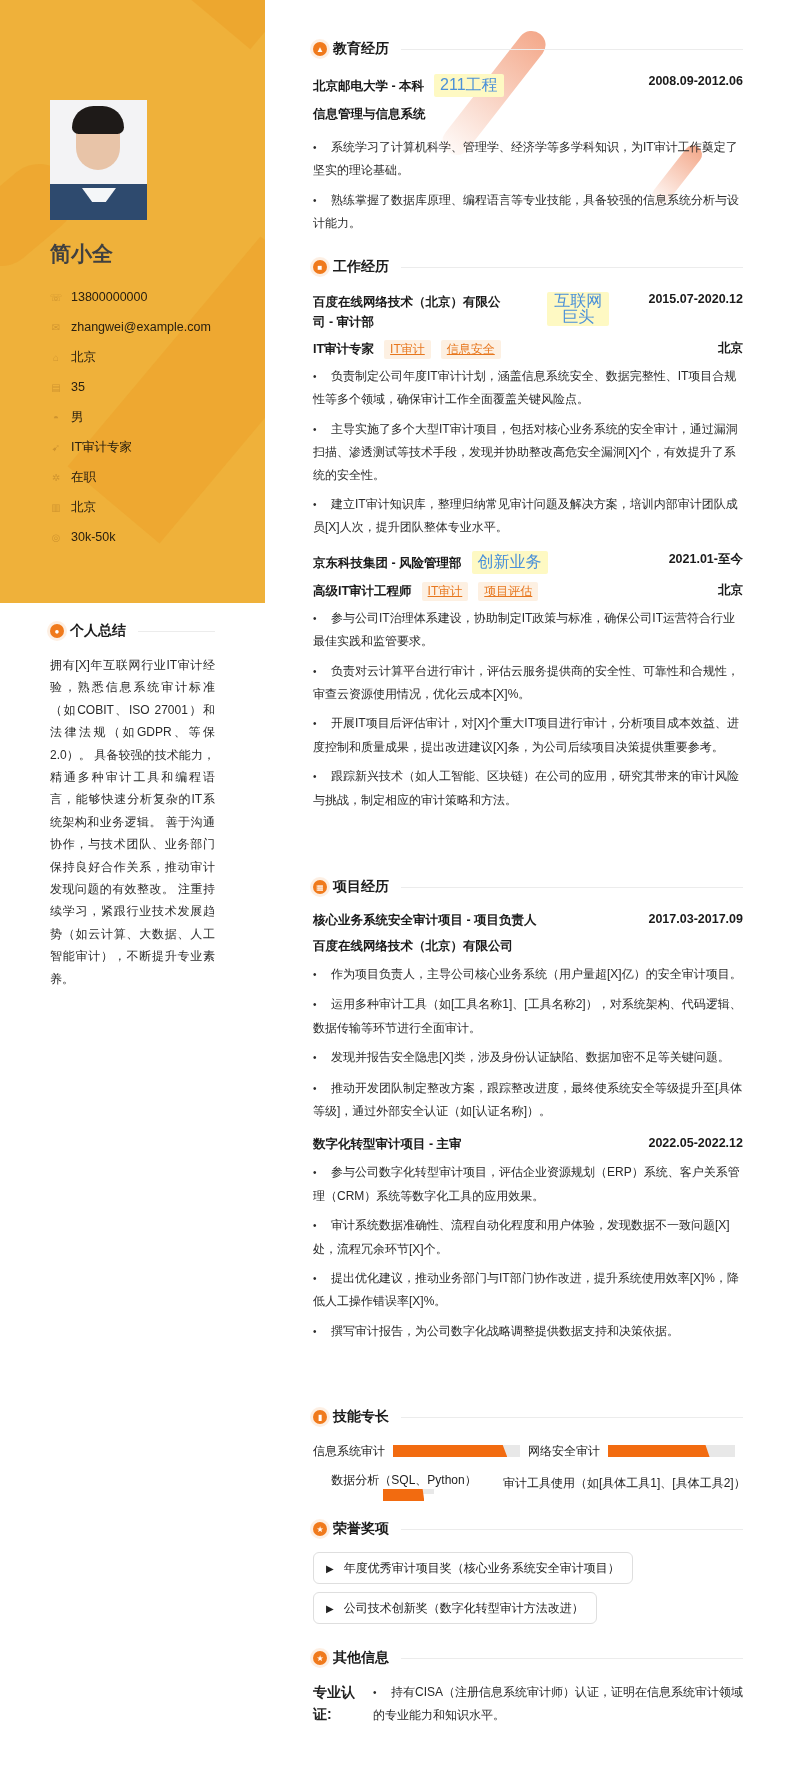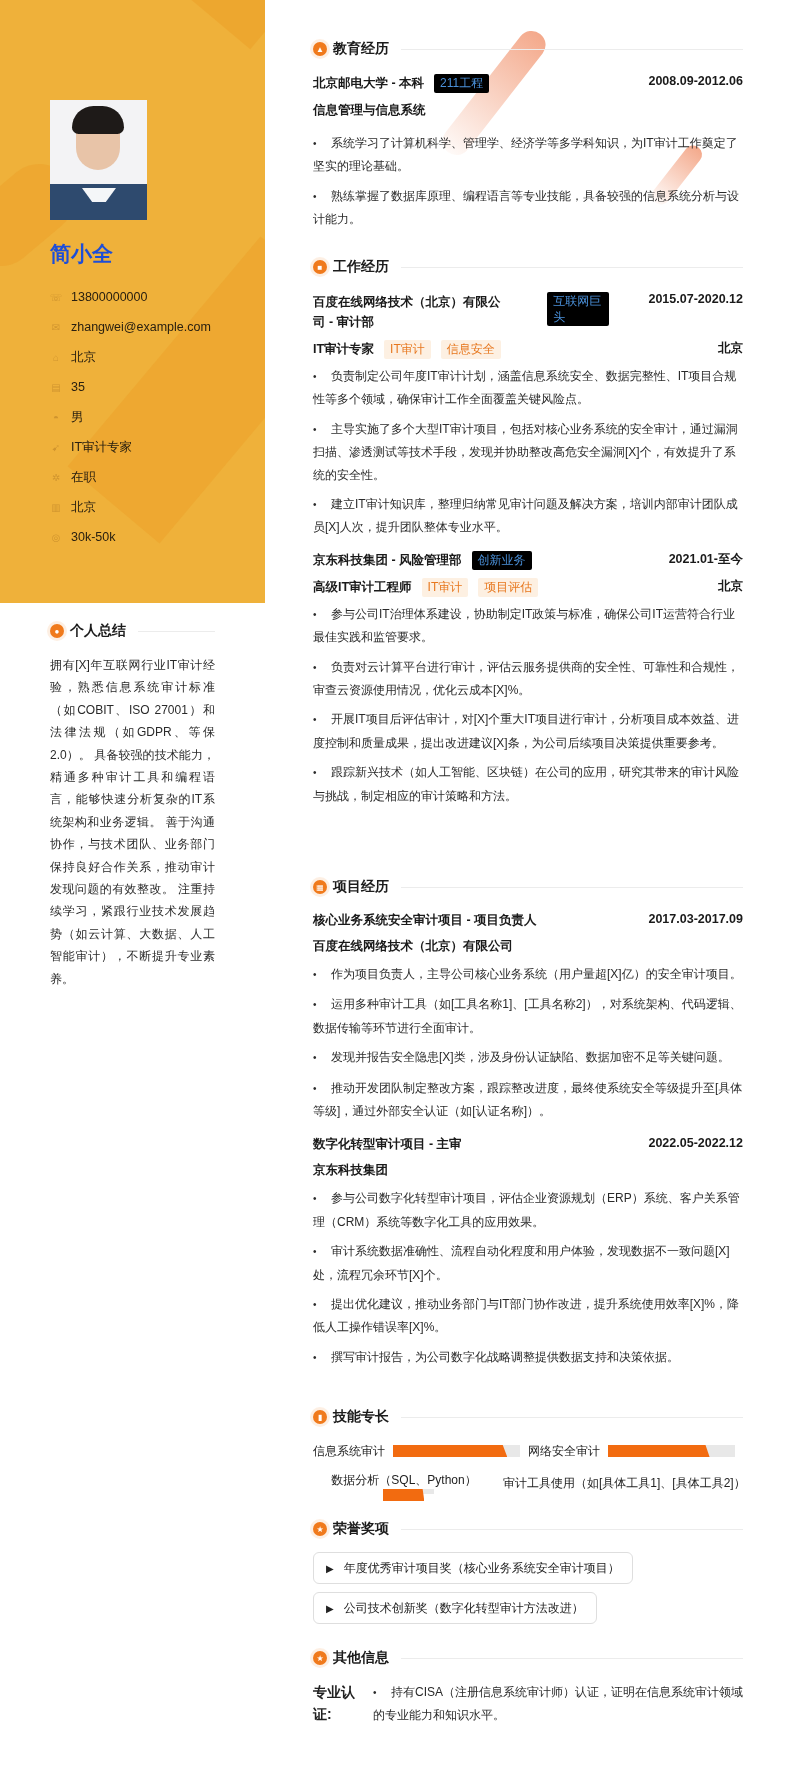--- a/index.html
+++ b/index.html
@@ -8,43 +8,43 @@
 
   
   .left-panel { position: absolute; left: 0; top: 0; width: 265px; height: 603px; background: #efb13a; overflow: hidden; }
   .lp-stripe1 { position: absolute; left: 120px; top: -60px; width: 240px; height: 170px; background: rgba(236,150,30,0.35); transform: rotate(-50deg); transform-origin: left top; }
   .lp-stripe2 { position: absolute; left: 60px; top: 330px; width: 300px; height: 120px; background: rgba(236,150,30,0.3); transform: rotate(-50deg); }
   .lp-blob { position: absolute; left: -40px; top: 180px; width: 120px; height: 70px; border-radius: 40px; background: rgba(236,150,30,0.3); transform: rotate(-40deg); }
   .photo { position: absolute; left: 50px; top: 100px; width: 97px; height: 120px; background: linear-gradient(#f3f3f5 0 70%, #2e4a6e 70% 100%); overflow: hidden; }
   .photo .head { position: absolute; left: 26px; top: 14px; width: 44px; height: 56px; border-radius: 22px 22px 26px 26px; background: #e8c4a8; }
   .photo .hair { position: absolute; left: 22px; top: 6px; width: 52px; height: 28px; border-radius: 26px 26px 8px 8px; background: #1e1a18; }
   .photo .collar { position: absolute; left: 32px; top: 88px; width: 34px; height: 14px; background: #f4f6f8; clip-path: polygon(0 0, 100% 0, 70% 100%, 30% 100%); }
-  .name { position: absolute; left: 50px; top: 240px; font-size: 21px; font-weight: bold; color: #1d4ed8; }
+  .name { position: absolute; left: 50px; top: 240px; font-size: 21px; font-weight: bold; color: #404040; }
   .contact-list { position: absolute; left: 50px; top: 282px; }
   .contact-item { display: flex; align-items: center; height: 30px; font-size: 12.5px; color: #2a2010; }
   .contact-item .ic { width: 12px; height: 12px; margin-right: 9px; color: #c98e2c; font-size: 10px; display: flex; align-items: center; justify-content: center; opacity: 0.8; }
 
   
   .summary { position: absolute; left: 50px; top: 622px; width: 165px; }
   .sec-head { display: flex; align-items: center; }
   .sec-icon { width: 14px; height: 14px; border-radius: 50%; background: #f07a1c; display: flex; align-items: center; justify-content: center; color: #fff; font-size: 8px; margin-right: 6px; box-shadow: 0 0 0 3px rgba(240,122,28,0.12); flex-shrink: 0; }
   .sec-title { font-size: 14px; font-weight: bold; color: #1c1c1c; }
   .sec-line { flex: 1; height: 1px; background: #ececec; margin-left: 12px; }
   .summary-text { margin-top: 14px; font-size: 12px; line-height: 22.4px; color: #2a2a2a; text-align: justify; }
 
   
   .deco1 { position: absolute; left: 480px; top: 18px; width: 28px; height: 150px; border-radius: 14px; background: linear-gradient(0deg, rgba(245,160,120,0.05), rgba(240,140,100,0.75)); transform: rotate(38deg); transform-origin: center; }
   .deco2 { position: absolute; left: 668px; top: 140px; width: 18px; height: 70px; border-radius: 9px; background: linear-gradient(0deg, rgba(245,160,120,0.05), rgba(240,140,100,0.75)); transform: rotate(38deg); }
   .right { position: absolute; left: 313px; top: 0; width: 430px; }
   .section { position: absolute; left: 0; width: 430px; }
   .row { display: flex; justify-content: space-between; align-items: flex-start; }
   .bold { font-weight: bold; font-size: 12.5px; color: #1a1a1a; }
   .date { font-weight: bold; font-size: 12.5px; color: #1a1a1a; white-space: nowrap; }
-  .tag-blue { display: inline-block; background: #000000; color: #4a90d9; font-size: 12px; padding: 1px 6px; border-radius: 2px; margin-left: 10px; font-weight: normal; }
-  .tag-orange { display: inline-block; background: #fdf0e2; color: #e7771e; font-size: 12px; padding: 1px 6px; border-radius: 2px; margin-left: 10px; font-weight: normal; }
+  .tag-blue { display: inline-block; background: #fef9c3; color: #4a90d9; font-size: 16px; padding: 1px 6px; border-radius: 2px; margin-left: 10px; font-weight: normal; text-align: center; }
+  .tag-orange { display: inline-block; background: #fdf0e2; color: #e7771e; font-size: 12px; padding: 1px 6px; border-radius: 2px; margin-left: 10px; font-weight: normal; text-decoration: underline; }
   ul.bullets { list-style: none; }
   ul.bullets li { position: relative; font-size: 12px; line-height: 22.4px; color: #2a2a2a; padding-left: 0; text-indent: 0; margin-bottom: 7px; }
   ul.bullets li .dot { display: inline-block; width: 18px; font-size: 10px; }
   .skill-row { display: flex; align-items: center; height: 22px; }
   .skill-label { font-size: 12px; color: #222; margin-right: 8px; white-space: nowrap; }
   .skill-track { position: relative; height: 12px; background: #e8e8e8; }
   .skill-fill { position: absolute; left: 0; top: 0; height: 12px; background: #f26b10; clip-path: polygon(0 0, 96% 0, 100% 100%, 0 100%); }
   .award { display: inline-flex; align-items: center; height: 32px; padding: 0 12px; border: 1px solid #dedede; border-radius: 6px; font-size: 12px; color: #222; margin-bottom: 8px; }
   .award .tri { font-size: 10px; margin-right: 10px; }
   .other-row { display: flex; }
@@ -185,21 +185,20 @@
     <ul class="bullets" style="margin-top:8px;">
       <li><span class="dot">•</span><span>作为项目负责人，主导公司核心业务系统（用户量超[X]亿）的安全审计项目。</span></li>
       <li><span class="dot">•</span><span>运用多种审计工具（如[工具名称1]、[工具名称2]），对系统架构、代码逻辑、数据传输等环节进行全面审计。</span></li>
       <li><span class="dot">•</span><span>发现并报告安全隐患[X]类，涉及身份认证缺陷、数据加密不足等关键问题。</span></li>
       <li><span class="dot">•</span><span>推动开发团队制定整改方案，跟踪整改进度，最终使系统安全等级提升至[具体等级]，通过外部安全认证（如[认证名称]）。</span></li>
     </ul>
     <div class="row" style="margin-top:14px;">
       <div class="bold">数字化转型审计项目 - 主审</div>
       <div class="date">2022.05-2022.12</div>
     </div>
-    <div class="bold" style="margin-top:9px;">京东科技集团</div>
     <ul class="bullets" style="margin-top:8px;">
       <li><span class="dot">•</span><span>参与公司数字化转型审计项目，评估企业资源规划（ERP）系统、客户关系管理（CRM）系统等数字化工具的应用效果。</span></li>
       <li><span class="dot">•</span><span>审计系统数据准确性、流程自动化程度和用户体验，发现数据不一致问题[X]处，流程冗余环节[X]个。</span></li>
       <li><span class="dot">•</span><span>提出优化建议，推动业务部门与IT部门协作改进，提升系统使用效率[X]%，降低人工操作错误率[X]%。</span></li>
       <li><span class="dot">•</span><span>撰写审计报告，为公司数字化战略调整提供数据支持和决策依据。</span></li>
     </ul>
   </div>
 
   <div class="section" style="top:1408px;">
     <div class="sec-head">

